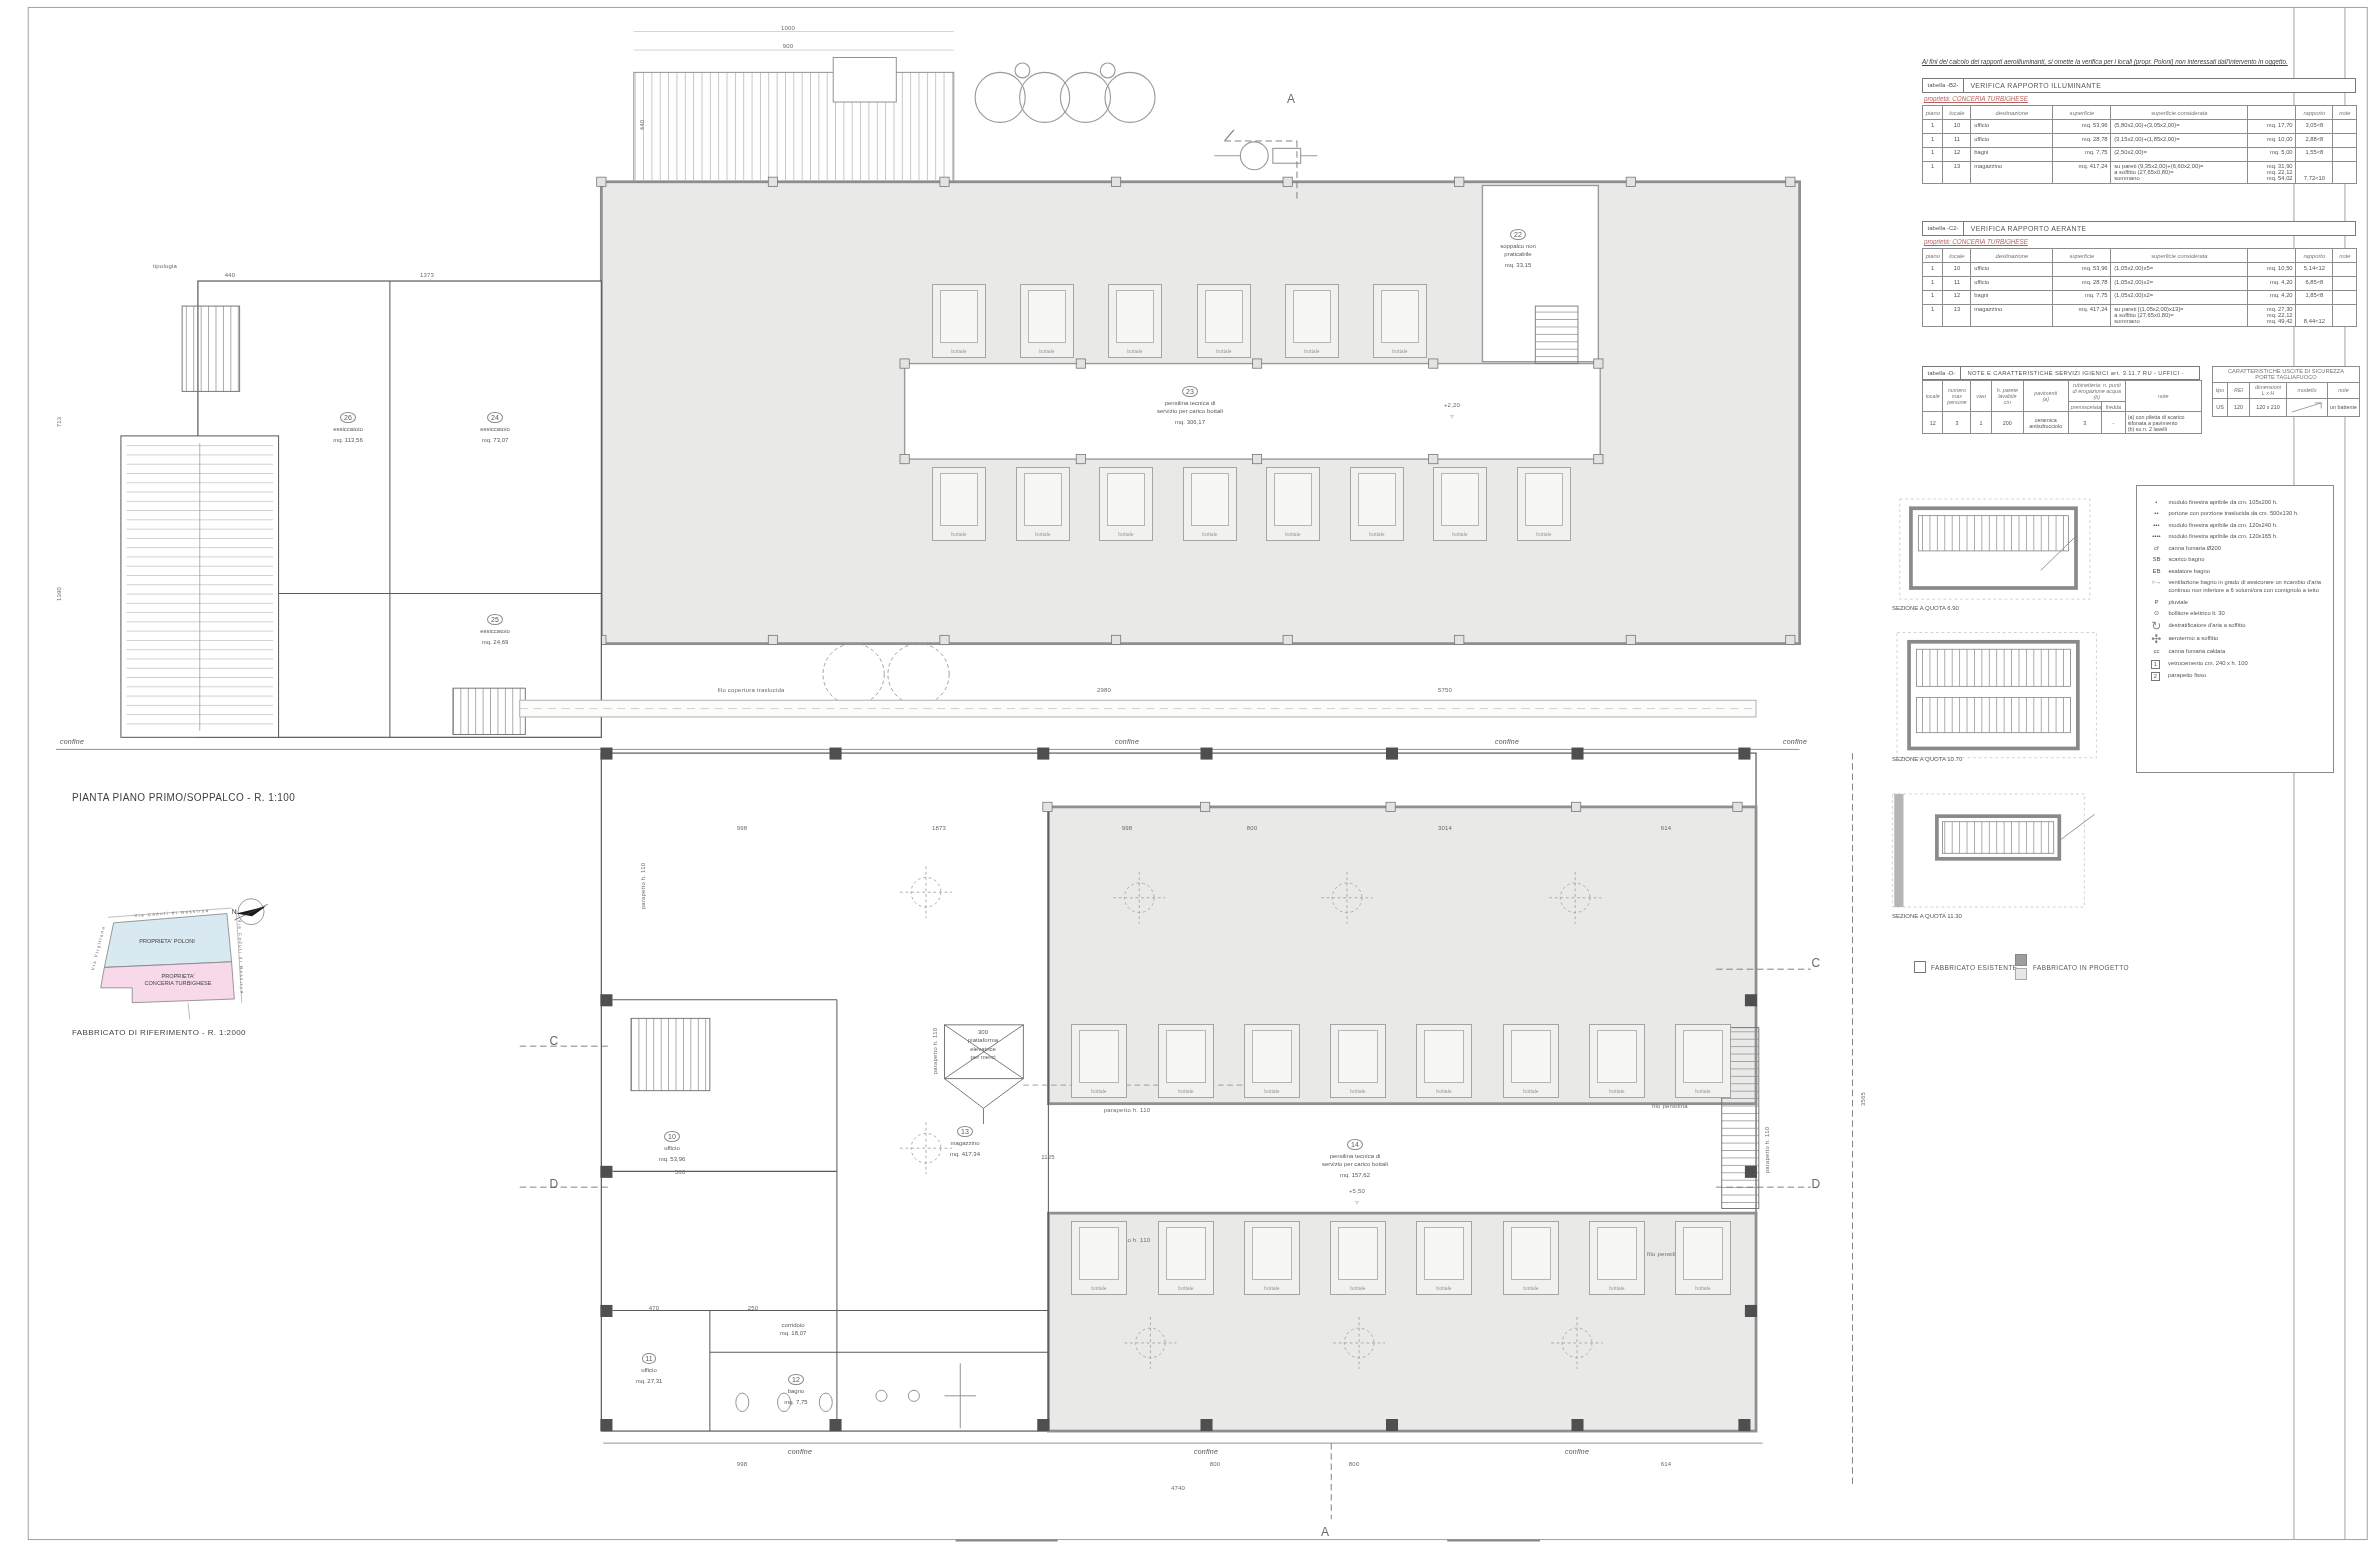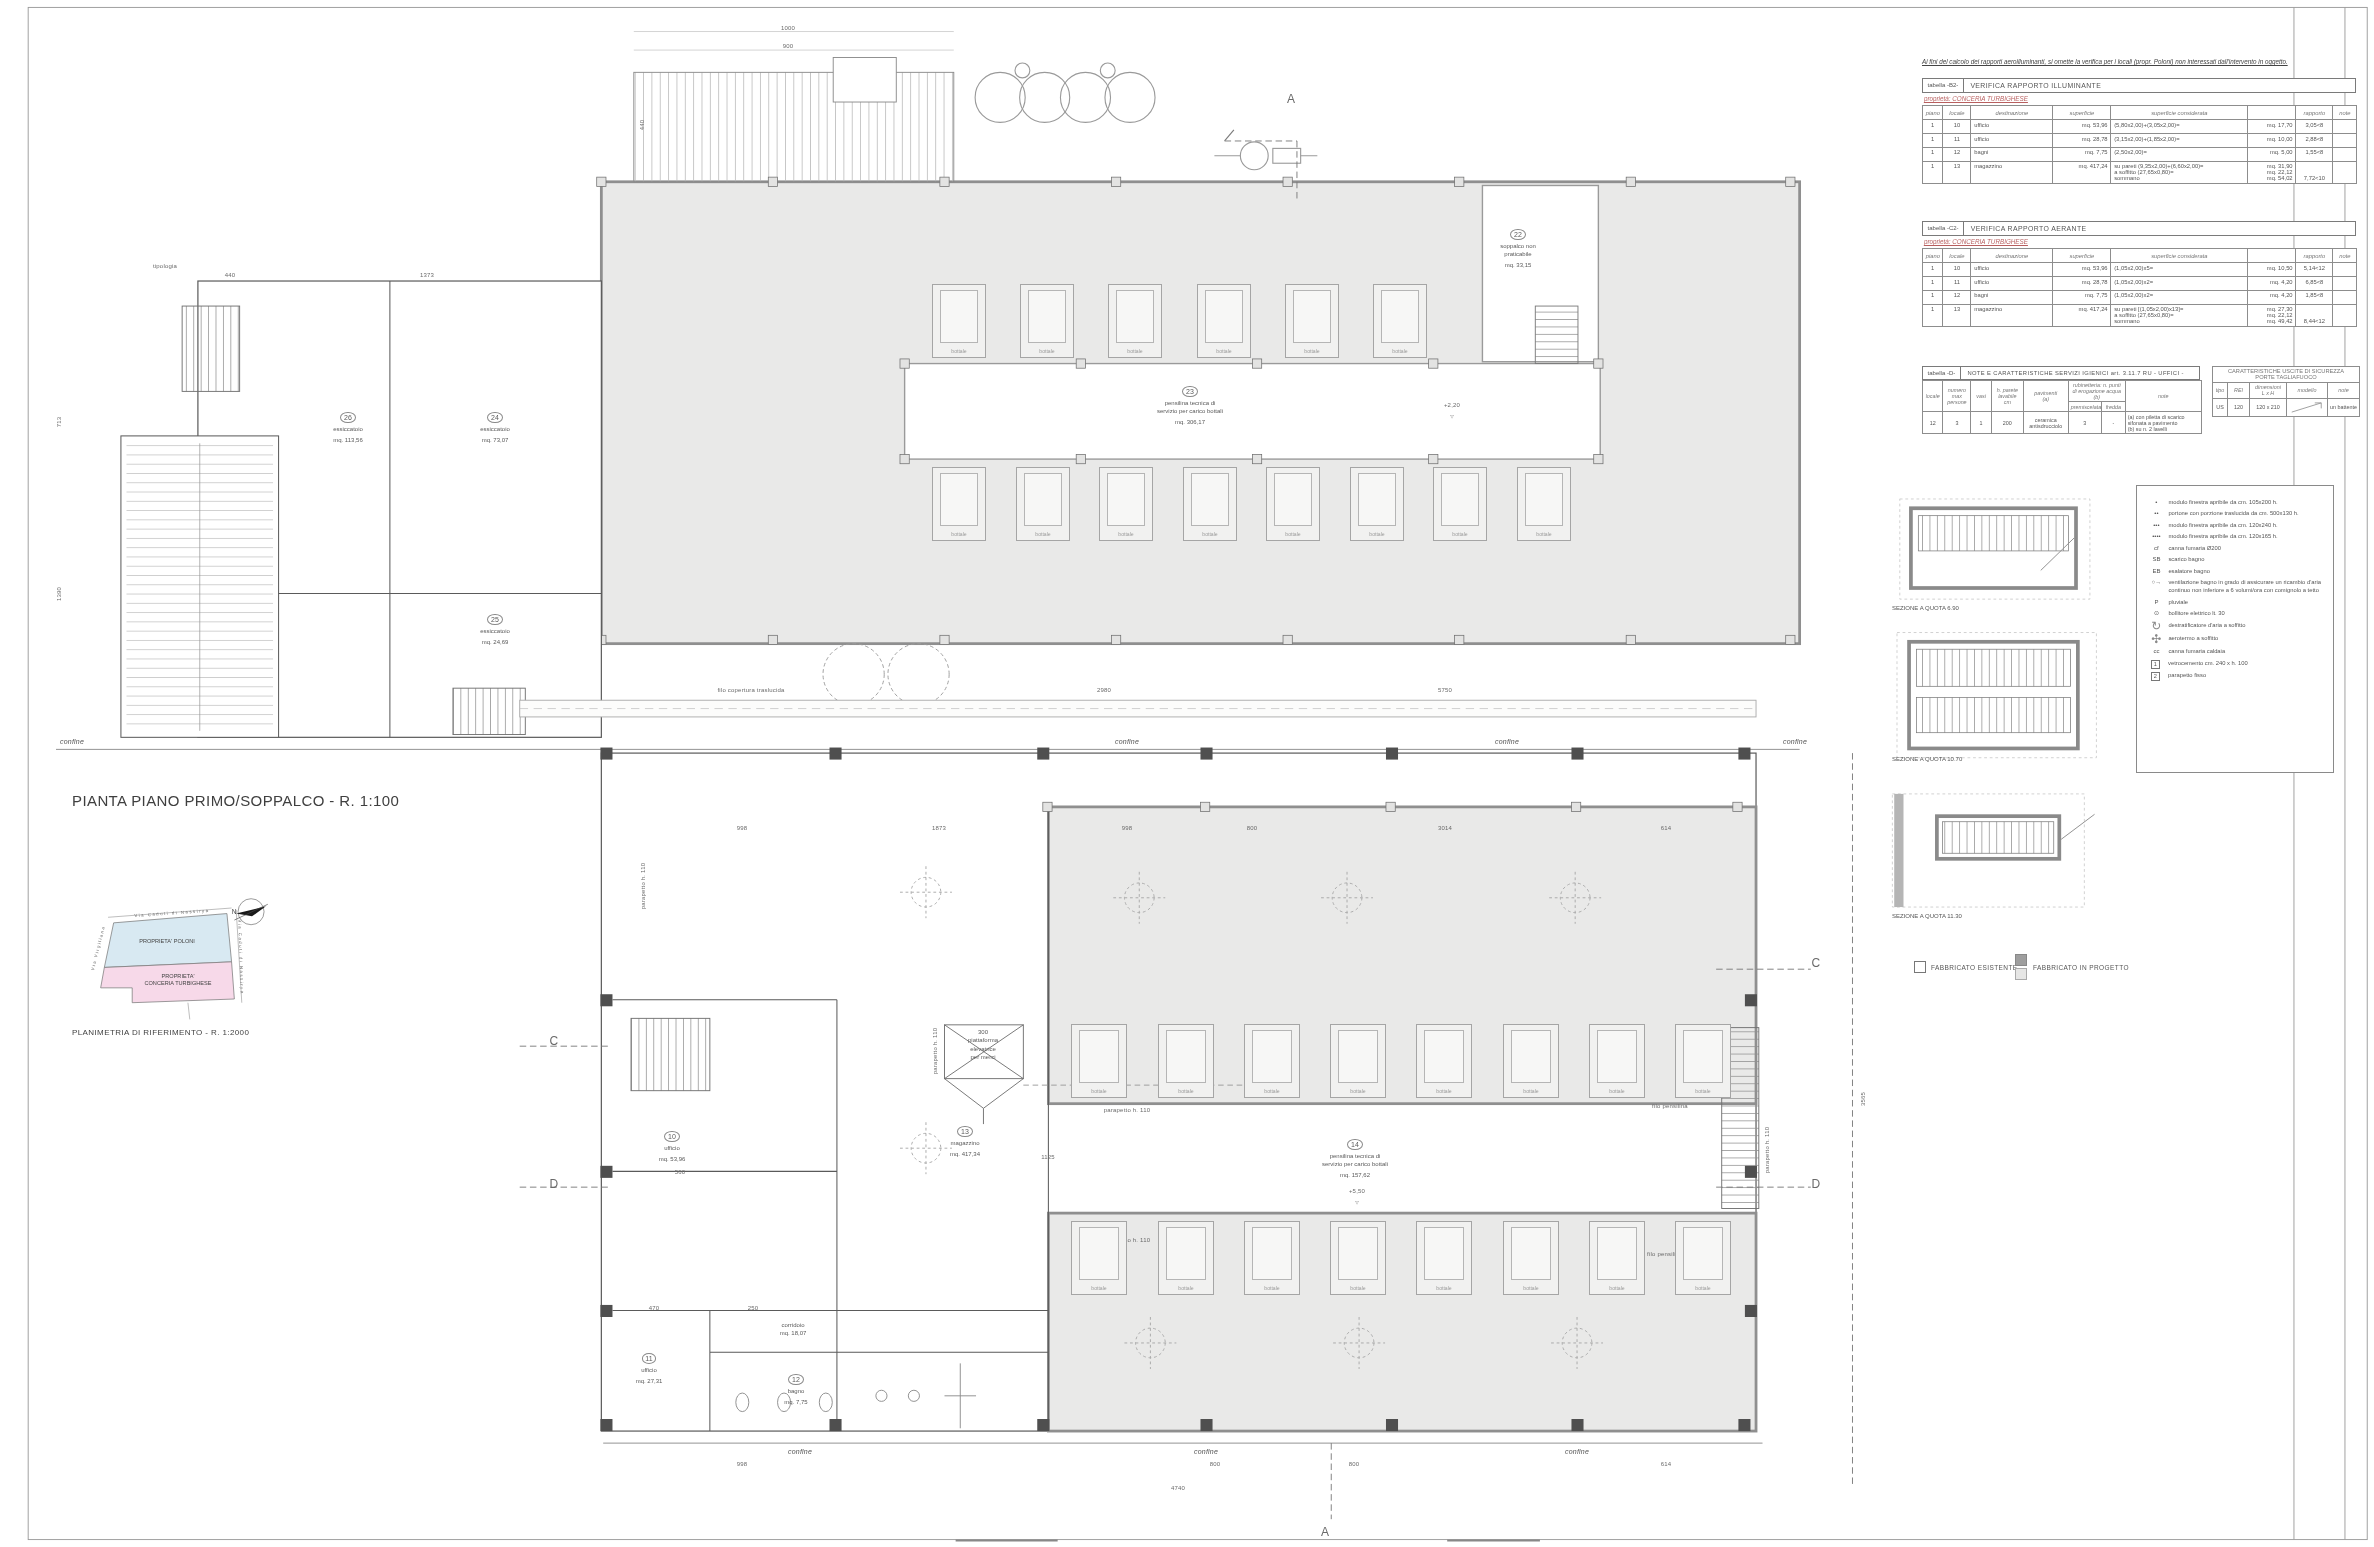--- a/index.html
+++ b/index.html
@@ -41,21 +41,21 @@
   
   .legend{position:absolute;border:0.9px solid #8a8a8a;background:#fff;padding:9.3px 7.4px;box-sizing:border-box}
   .lrow{display:flex;margin:3.7px 0;align-items:flex-start}
   .lsym{width:24px;flex:none;font-size:6px;color:#555;text-align:center;line-height:1.2}
   .lsym.box{width:auto;border:0.9px solid #777;padding:0 1.9px;margin:0 8.3px 0 6.5px;font-size:5.6px}
   .lsym.big{font-size:12px;line-height:.8;color:#8a8a8a}
   .ltxt{font-size:5.8px;color:#555;line-height:1.35}
   .sec-cap{position:absolute;font-size:6px;color:#555;white-space:nowrap}
   .fab{position:absolute;font-size:6.5px;color:#555;letter-spacing:0.4px;white-space:nowrap}
   .sq{position:absolute;width:12px;height:12px;border:0.9px solid #777;box-sizing:border-box}
-  .title{position:absolute;font-size:15px;color:#3f3f3f;letter-spacing:0.4px;white-space:nowrap}
+  .title{position:absolute;font-size:10px;color:#3f3f3f;letter-spacing:0.4px;white-space:nowrap}
   .subtitle{position:absolute;font-size:8px;color:#3f3f3f;letter-spacing:0.4px;white-space:nowrap}
   .site-lab{position:absolute;font-size:5.6px;color:#444;white-space:nowrap;transform:translate(-50%,-50%);text-align:center}
   .street{font-size:4.3px;letter-spacing:1.5px;color:#666}
 </style>
 </head>
 <body>
 
 <div id="sheet">
 
   <svg class="abs" style="left:0;top:0" width="2375" height="1547" viewBox="0 0 2560 1668">
@@ -819,16 +819,16 @@
     <polygon points="160,20 192,12 177,23" fill="#1a1a1a"></polygon>
     <path d="M158,27 L194,10" stroke="#444" stroke-width="0.7"></path>
   </svg>
   <div class="site-lab street" style="left:172px;top:913px;transform:translate(-50%,-50%) rotate(-4deg)">Via Caduti di Nassirya</div>
   <div class="site-lab street" style="left:98px;top:948px;transform:translate(-50%,-50%) rotate(-76deg)">Via Virgiliana</div>
   <div class="site-lab street" style="left:241px;top:957px;transform:translate(-50%,-50%) rotate(88deg)">Via Caduti di Nassirya</div>
   <div class="site-lab" style="left:167px;top:941px">PROPRIETA'  POLONI</div>
   <div class="site-lab" style="left:178px;top:976px">PROPRIETA'</div>
   <div class="site-lab" style="left:178px;top:983px">CONCERIA TURBIGHESE</div>
   <div class="site-lab" style="left:234px;top:911px;font-size:6.5px">N</div>
-  <div class="subtitle" style="left:72px;top:1028px">PLANIMETRIA DI RIFERIMENTO - R. 1:2000</div>
+  <div class="subtitle" style="left:72px;top:1028px">FABBRICATO DI RIFERIMENTO - R. 1:2000</div>
 
 </div>
 
 
 </body></html>

